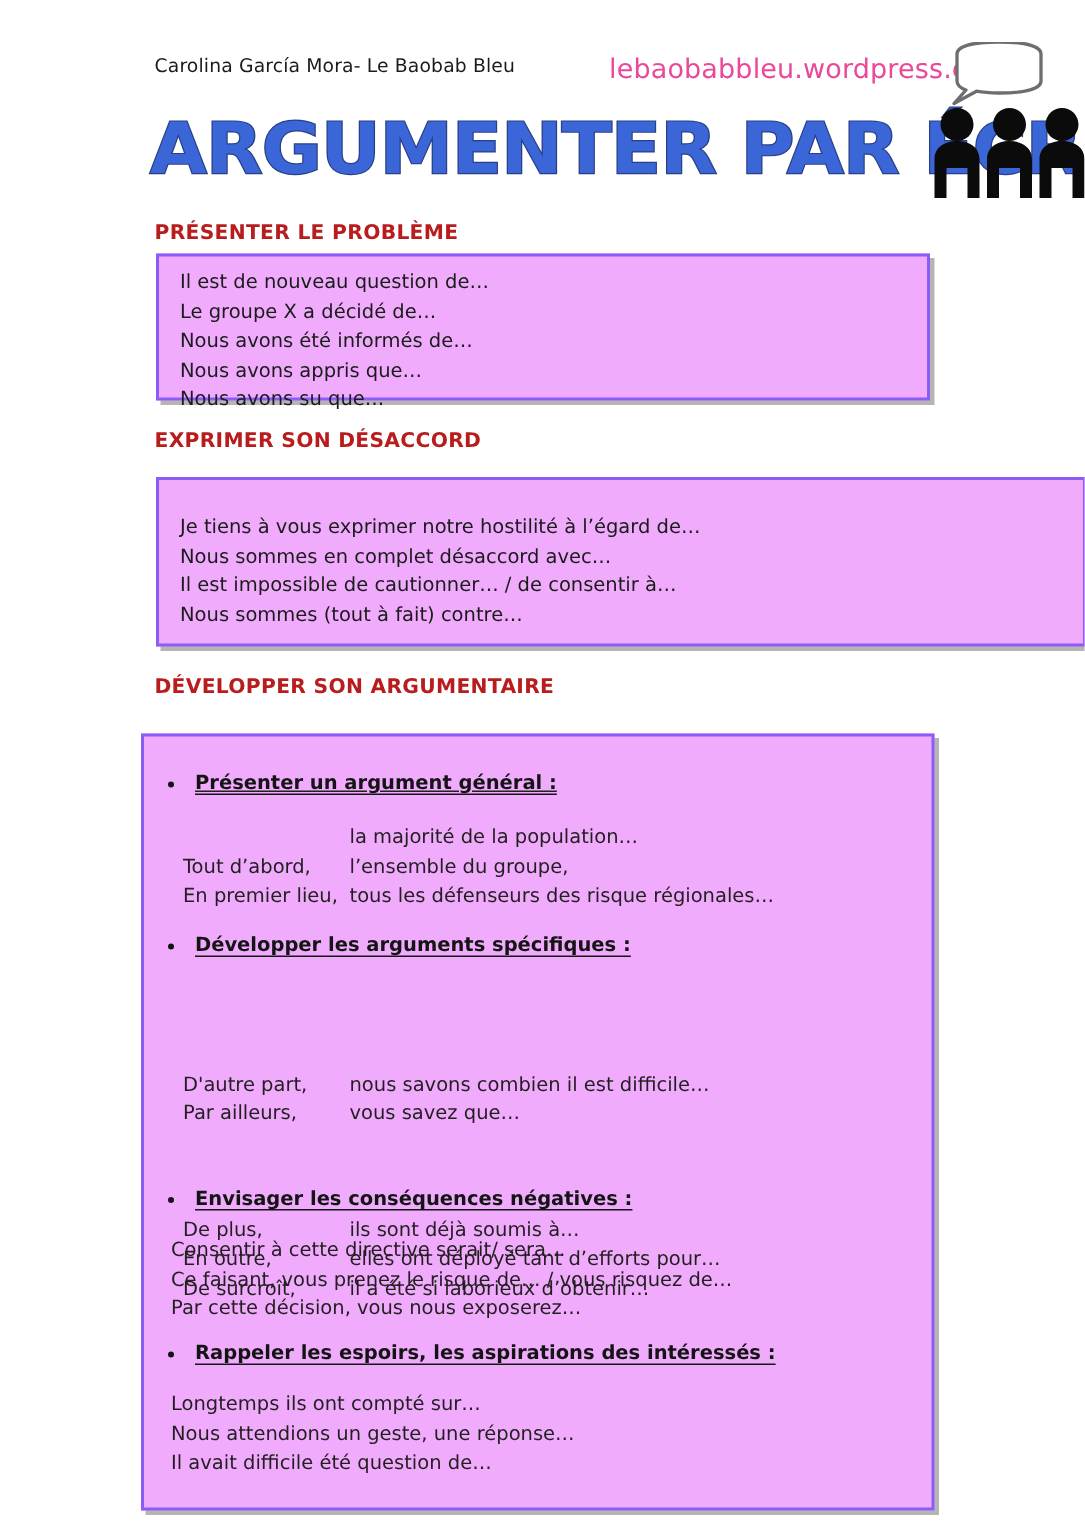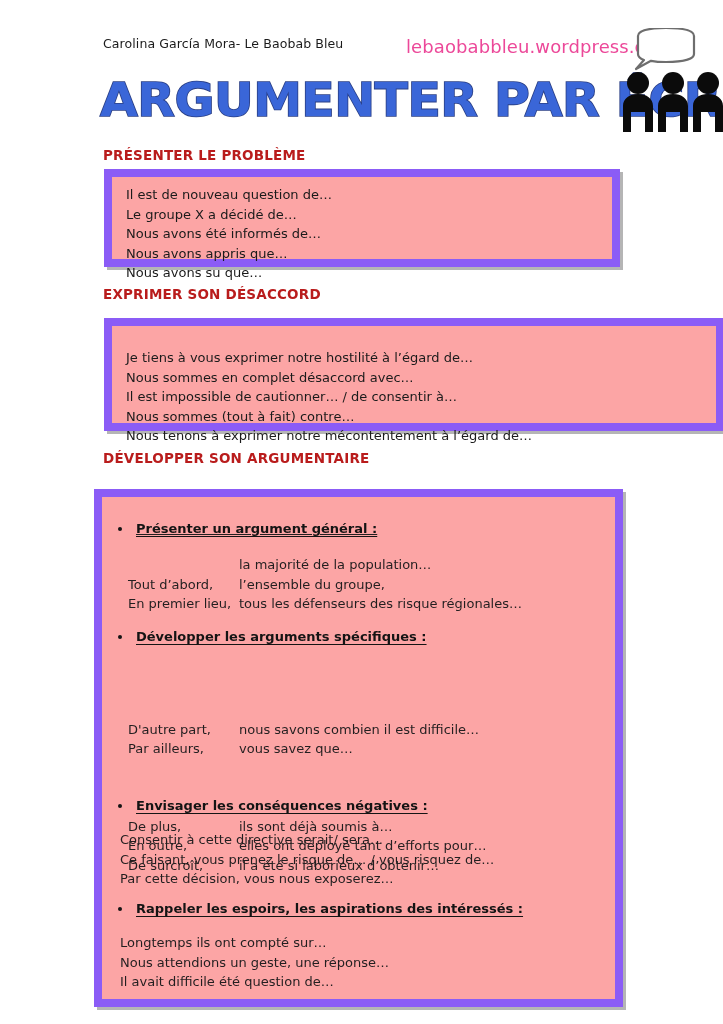--- a/index.html
+++ b/index.html
@@ -95,22 +95,22 @@
     color: #b91c1c;
     white-space: nowrap;
   }
   #head-1 { top: 147px; }
   #head-2 { top: 286px; }
   #head-3 { top: 450px; }
 
   
   .ybox {
     position: absolute;
-    background: #fca5a5;
-    border: 8px solid #8b5cf6;
+    background: #f0abfc;
+    border: 2px solid #8b5cf6;
     box-shadow: 3px 3px 0 rgba(120,120,120,0.55);
     box-sizing: border-box;
   }
   #box-1 { left: 104px; top: 169px; width: 516px; height: 98px; }
   #box-2 { left: 104px; top: 318px; width: 620px; height: 113px; }
   #box-3 { left: 94px;  top: 489px; width: 529px; height: 518px; }
 
   .line {
     font-size: 13px;
     line-height: 19.5px;
@@ -223,21 +223,20 @@
     </div>
   </div>
 
   <div class="sec-head" id="head-2">EXPRIMER SON DÉSACCORD</div>
   <div class="ybox" id="box-2">
     <div class="stack">
       <div class="line">Je tiens à vous exprimer notre hostilité à l’égard de…</div>
       <div class="line">Nous sommes en complet désaccord avec…</div>
       <div class="line">Il est impossible de cautionner… / de consentir à…</div>
       <div class="line">Nous sommes (tout à fait) contre…</div>
-      <div class="line">Nous tenons à exprimer notre mécontentement à l’égard de…</div>
     </div>
   </div>
 
   <div class="sec-head" id="head-3">DÉVELOPPER SON ARGUMENTAIRE</div>
   <div class="ybox" id="box-3">
 
     <div class="group" id="g1-head">
       <div class="bullet-head">
         <span class="dot"></span>
         <span class="btxt">Présenter un argument général :</span>

